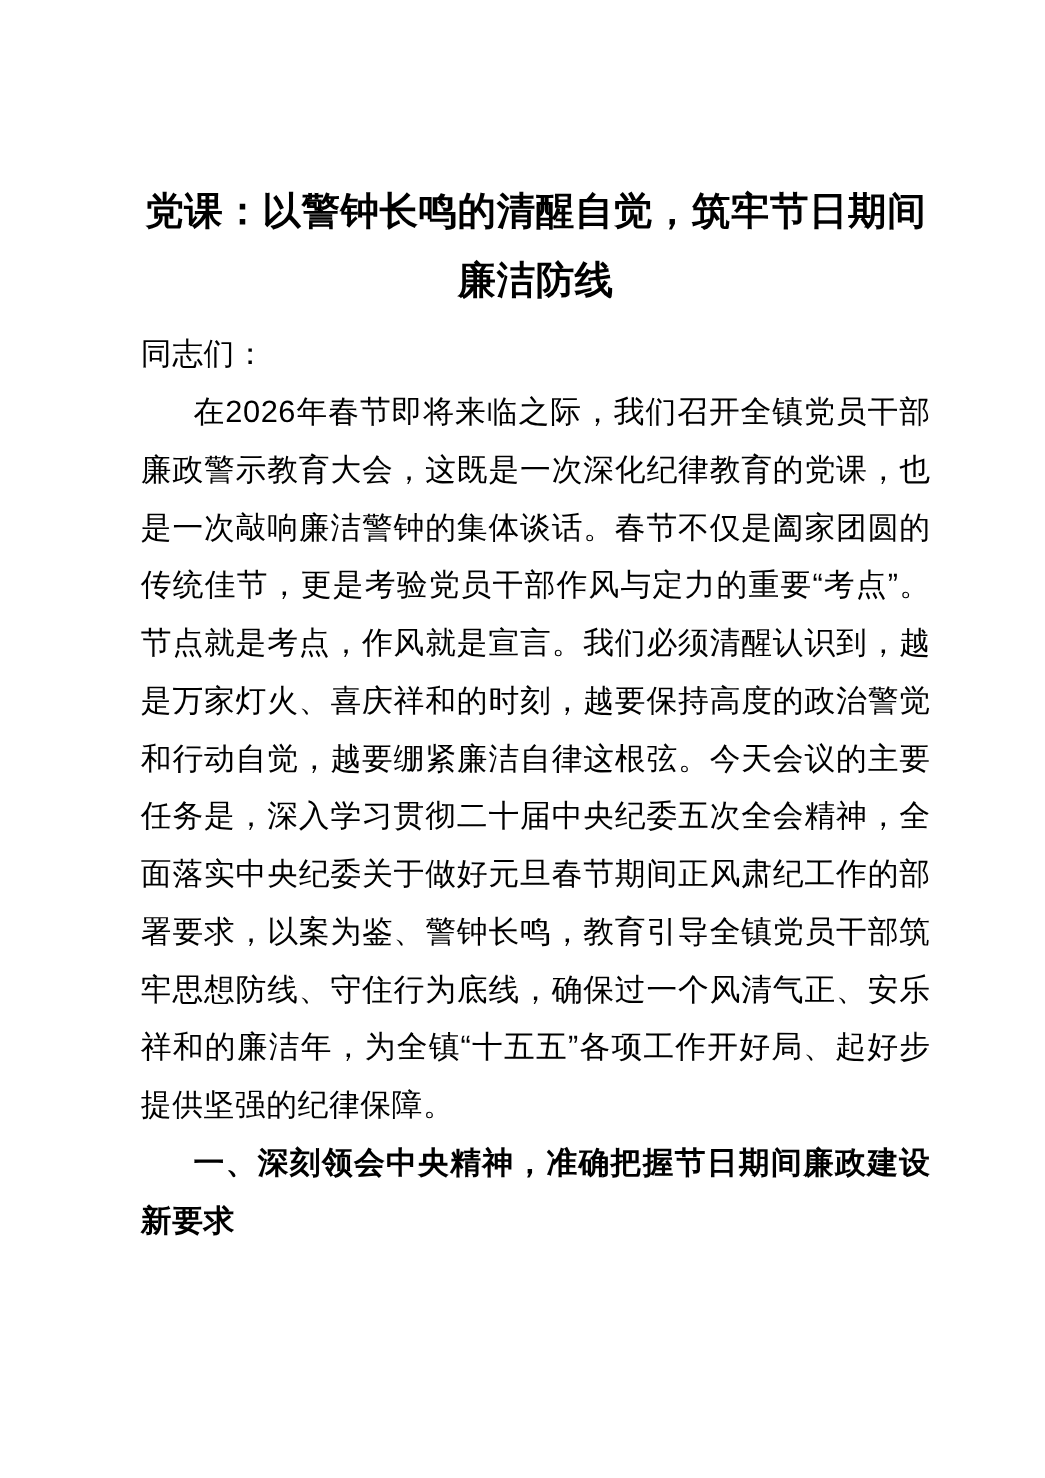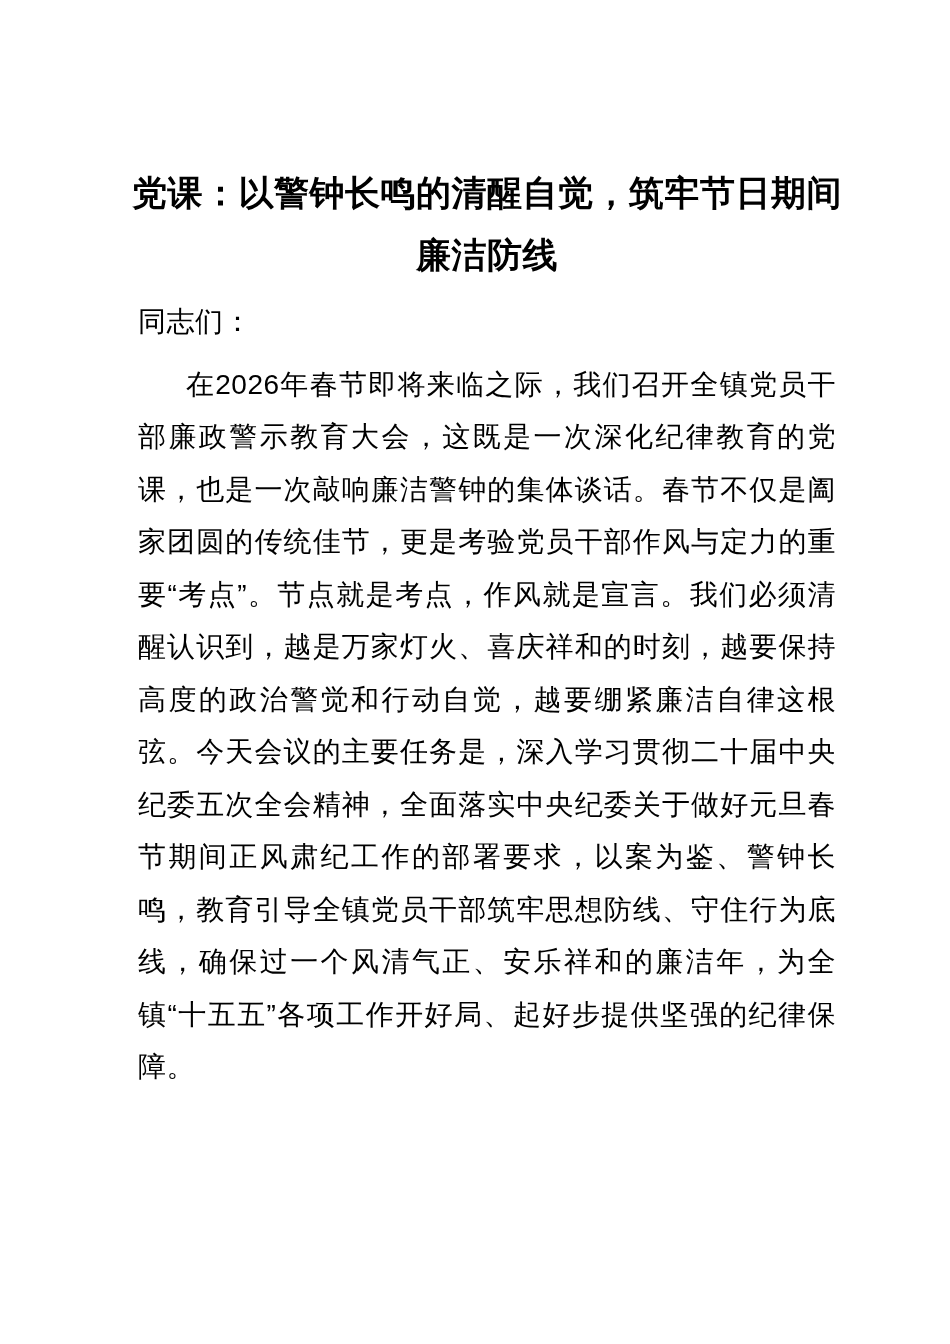--- a/index.html
+++ b/index.html
@@ -23,21 +23,21 @@
   }
   .doc-title {
     font-size: 35px;
     line-height: 62px;
     font-weight: bold;
     text-align: center;
     margin: 0 0 10px 0;
     letter-spacing: 0.5px;
   }
   .doc-body p {
-    margin: 10px;
+    margin: 0;
     font-size: 28px;
     line-height: 52.5px;
     text-align: justify;
     letter-spacing: 0.5px;
   }
   .salutation {
     text-indent: 0;
   }
   .para {
     text-indent: 48px;
@@ -50,15 +50,16 @@
 <body style="background: rgb(255, 255, 255); color: rgb(0, 0, 0);">
 
 <div class="page">
   <h1 class="doc-title">党课：以警钟长鸣的清醒自觉，筑牢节日期间廉洁防线</h1>
 
   <div class="doc-body">
     <p class="salutation">同志们：</p>
 
     <p class="para">在2026年春节即将来临之际，我们召开全镇党员干部廉政警示教育大会，这既是一次深化纪律教育的党课，也是一次敲响廉洁警钟的集体谈话。春节不仅是阖家团圆的传统佳节，更是考验党员干部作风与定力的重要“考点”。节点就是考点，作风就是宣言。我们必须清醒认识到，越是万家灯火、喜庆祥和的时刻，越要保持高度的政治警觉和行动自觉，越要绷紧廉洁自律这根弦。今天会议的主要任务是，深入学习贯彻二十届中央纪委五次全会精神，全面落实中央纪委关于做好元旦春节期间正风肃纪工作的部署要求，以案为鉴、警钟长鸣，教育引导全镇党员干部筑牢思想防线、守住行为底线，确保过一个风清气正、安乐祥和的廉洁年，为全镇“十五五”各项工作开好局、起好步提供坚强的纪律保障。</p>
 
+    <p class="para heading">一、深刻领会中央精神，准确把握节日期间廉政建设新要求</p>
 
   </div>
 </div>
 
 </body></html>

